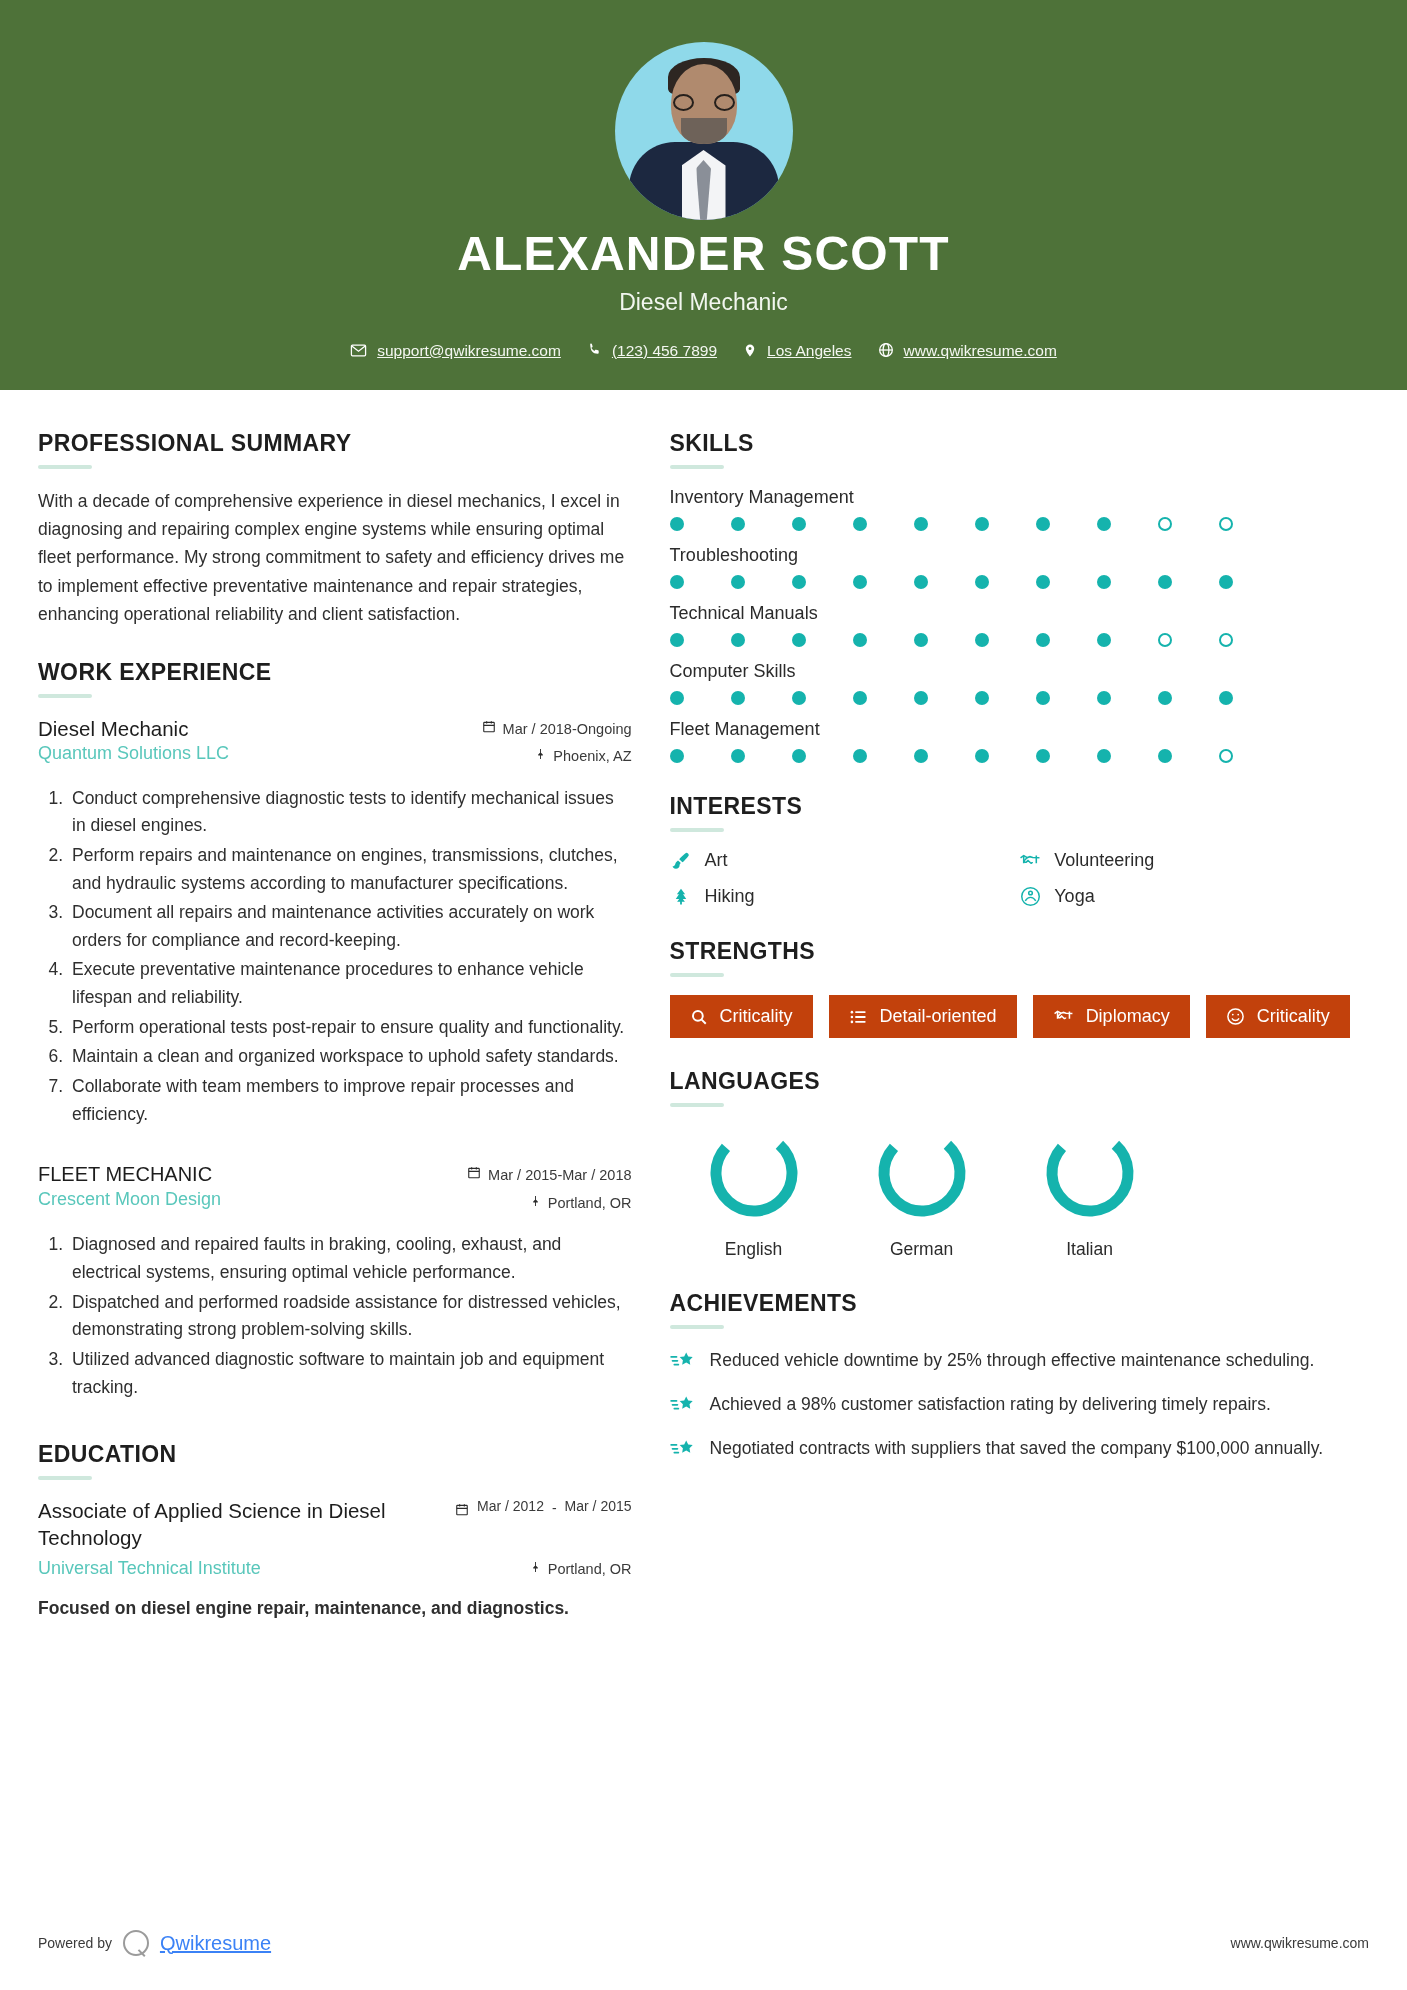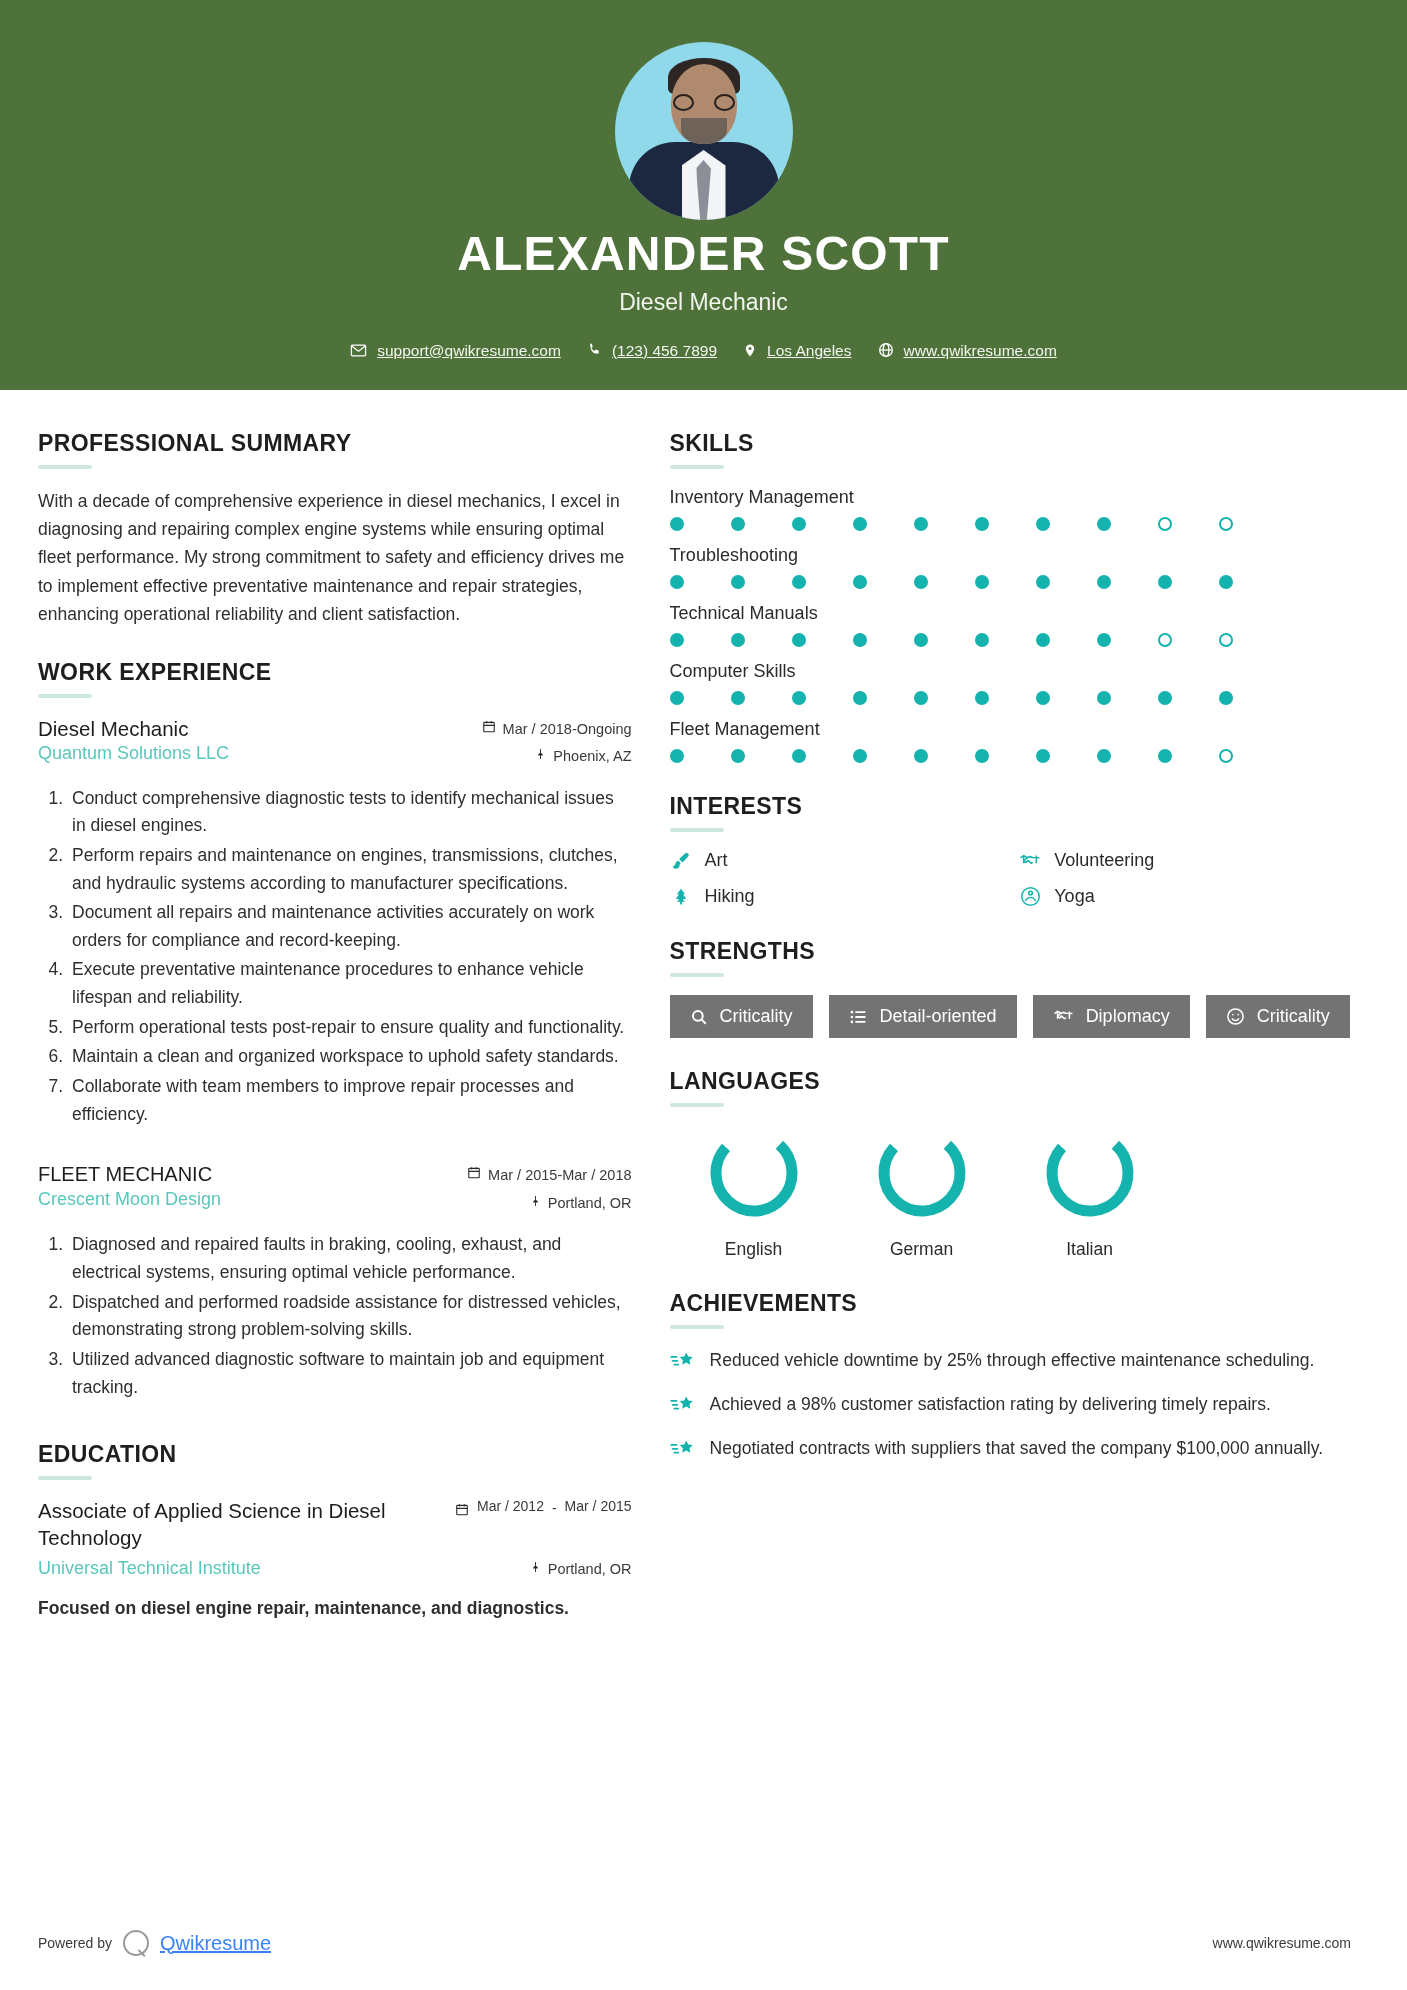--- a/index.html
+++ b/index.html
@@ -221,21 +221,21 @@
     display: grid;
     grid-template-columns: 1fr 1fr;
     row-gap: 14px;
   }
   .interest { display: flex; align-items: center; gap: 13px; font-size: 18px; color: #2b2b2b; }
   .interest .ico { width: 22px; height: 22px; display: flex; align-items: center; justify-content: center; color: #15b3ad; }
 
   
   .strengths { display: flex; flex-wrap: wrap; gap: 17px 16px; }
   .chip {
-    background: #737373;
+    background: #c2410c;
     color: #ffffff;
     font-size: 18px;
     padding: 11px 20px;
     display: flex;
     align-items: center;
     gap: 12px;
     line-height: 1.2;
   }
   .chip .ico { display: flex; align-items: center; }
 
@@ -246,21 +246,21 @@
   .lang .lname { font-size: 17.5px; color: #2b2b2b; margin-top: 14px; }
 
   
   .ach { display: flex; gap: 14px; margin-bottom: 15px; align-items: flex-start; }
   .ach .ico { flex: 0 0 auto; margin-top: 3px; }
   .ach .txt { font-size: 17.5px; line-height: 1.5; color: #2f2f2f; }
 
   
   .footer {
     margin-top: auto;
-    padding: 28px 56px 34px 38px;
+    padding: 28px 38px 34px 38px;
     display: flex;
     justify-content: space-between;
     align-items: center;
     font-size: 14px;
     color: #3a3a3a;
   }
   .powered { display: flex; align-items: center; gap: 11px; }
   .powered .qlogo {
     width: 26px; height: 26px; border-radius: 50%;
     border: 2.4px solid #9b9b9b;

